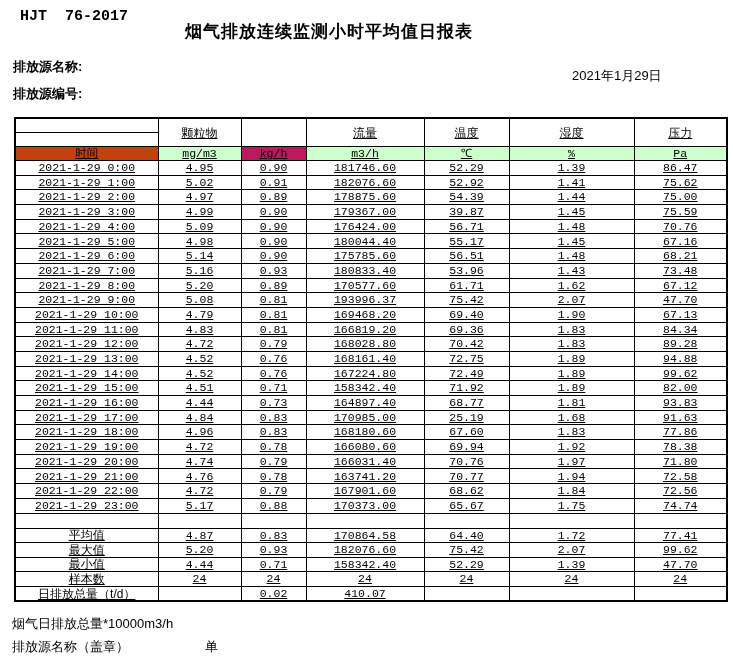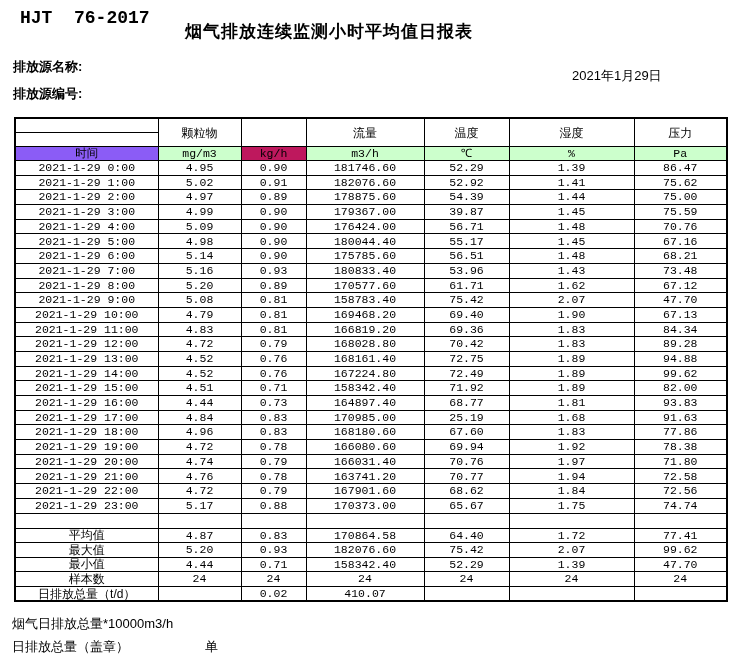--- a/index.html
+++ b/index.html
@@ -1,31 +1,32 @@
 <!DOCTYPE html>
 <html><head>
 <meta charset="utf-8">
 <style>
   html,body{margin:0;padding:0}
   body{
     width:733px;height:658px;position:relative;background:#fff;color:#000;
     font-family:"Liberation Sans","DejaVu Sans",sans-serif;
   }
   .doc-code{
-    position:absolute;left:20px;top:8px;font-size:18px;font-weight:bold;
+    position:absolute;left:20px;top:8px;font-size:15px;font-weight:bold;
     white-space:pre;font-family:"Liberation Mono","DejaVu Sans Mono",monospace;
   }
   .title{position:absolute;left:185px;top:20px;font-size:17px;font-weight:bold;letter-spacing:1px}
   .meta-name{position:absolute;left:13px;top:58px;font-size:13px;font-weight:bold}
   .meta-code{position:absolute;left:13px;top:85px;font-size:13px;font-weight:bold}
   .meta-date{position:absolute;left:572px;top:67px;font-size:13px}
 
   table.report{
     position:absolute;left:14px;top:117px;border-collapse:collapse;table-layout:fixed;
     border:2px solid #000;
+    text-decoration:underline;
   }
   table.report td{
     border:1px solid #000;padding:0;margin:0;text-align:center;vertical-align:middle;
     font-size:11.5px;line-height:1;overflow:hidden;white-space:nowrap;
     font-family:"Liberation Mono","DejaVu Sans Mono",monospace;
   }
   tr.hrow td{height:13px;font-size:12px;font-family:"Liberation Sans","DejaVu Sans",sans-serif}
   tr.unit-row td{height:13px;font-size:11.5px}
   tr.data-row td{height:13.7px}
   tr.spacer-row td{height:14px}
@@ -61,21 +62,21 @@
       <td rowspan="2"></td>
       <td rowspan="2">流量</td>
       <td rowspan="2">温度</td>
       <td rowspan="2">湿度</td>
       <td rowspan="2">压力</td>
     </tr>
     <tr class="hrow">
       <td></td>
     </tr>
     <tr class="unit-row">
-      <td style="background: #8b5cf6;">时间</td>
+      <td style="background: #c2410c;">时间</td>
       <td style="background: rgb(204, 255, 204); margin-top: 8px;">mg/m3</td>
       <td style="background: #be185d;">kg/h</td>
       <td style="background: rgb(204, 255, 204);">m3/h</td>
       <td style="background: rgb(204, 255, 204);">℃</td>
       <td style="background: rgb(204, 255, 204);">%</td>
       <td style="background: rgb(204, 255, 204);">Pa</td>
     </tr>
   </thead>
   <tbody>
       <tr class="data-row">
@@ -156,21 +157,21 @@
         <td>0.89</td>
         <td>170577.60</td>
         <td>61.71</td>
         <td>1.62</td>
         <td>67.12</td>
       </tr>
       <tr class="data-row">
         <td>2021-1-29 9:00</td>
         <td>5.08</td>
         <td>0.81</td>
-        <td>158783.40</td>
+        <td>193996.37</td>
         <td>75.42</td>
         <td>2.07</td>
         <td>47.70</td>
       </tr>
       <tr class="data-row">
         <td>2021-1-29 10:00</td>
         <td>4.79</td>
         <td>0.81</td>
         <td>169468.20</td>
         <td>69.40</td>
@@ -348,15 +349,15 @@
         <td>410.07</td>
         <td></td>
         <td></td>
         <td></td>
       </tr>
     </tbody>
 </table>
 
 <div class="footer-note">烟气日排放总量*10000m3/h</div>
 <div class="footer-line2">
-  <span>日排放总量（盖章）</span>
+  <span>排放源名称（盖章）</span>
   <span class="unit2">单位</span>
 </div>
 
 </body></html>

